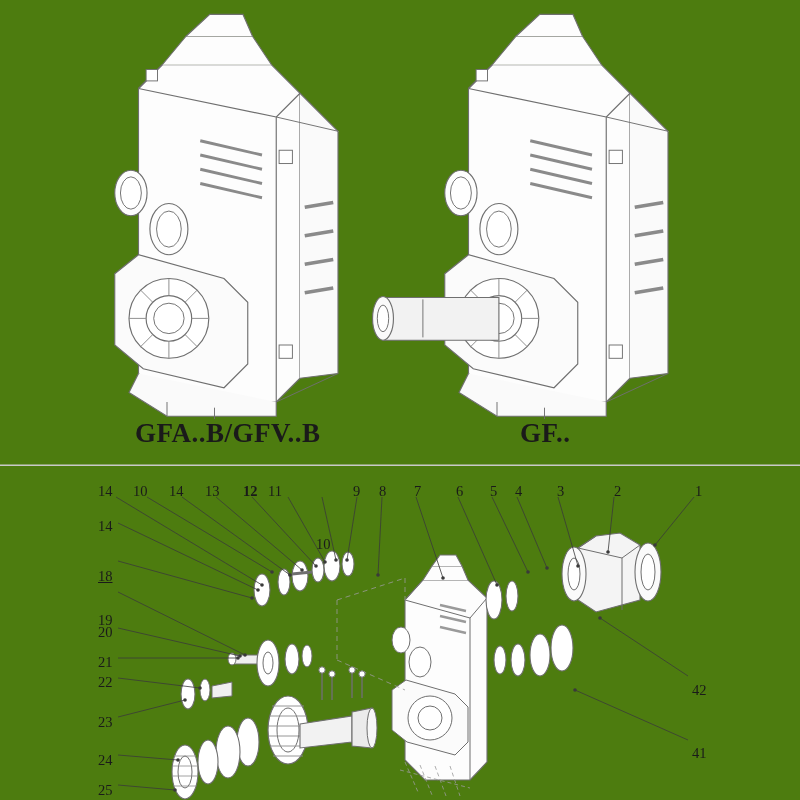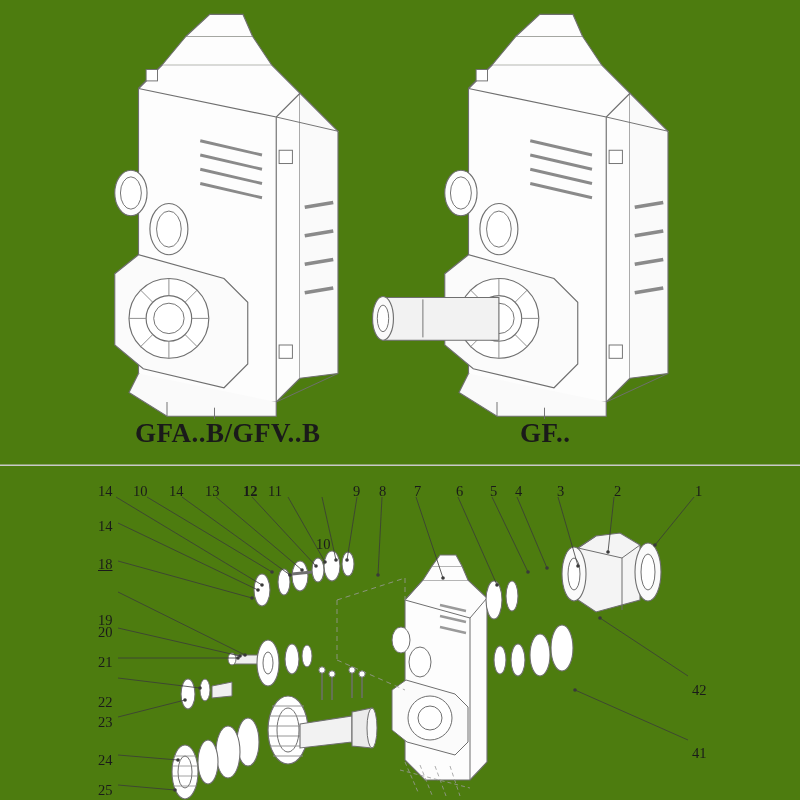--- a/index.html
+++ b/index.html
@@ -292,24 +292,24 @@
       <div class="callout-num" style="left: 353px; top: 483px;">9</div>
       <div class="callout-num" style="left: 379px; top: 483px;">8</div>
       <div class="callout-num" style="left: 414px; top: 483px;">7</div>
       <div class="callout-num" style="left: 456px; top: 483px;">6</div>
       <div class="callout-num" style="left: 490px; top: 483px;">5</div>
       <div class="callout-num" style="left: 515px; top: 483px;">4</div>
       <div class="callout-num" style="left: 557px; top: 483px;">3</div>
       <div class="callout-num" style="left: 614px; top: 483px;">2</div>
       <div class="callout-num" style="left: 695px; top: 483px;">1</div>
       <div class="callout-num" style="left: 98px; top: 518px;">14</div>
-      <div class="callout-num" style="left: 98px; top: 556px; text-decoration: underline;">18</div>
+      <div class="callout-num" style="left: 98px; top: 568px; text-decoration: underline;">18</div>
       <div class="callout-num" style="left: 98px; top: 588px; margin-top: 24px;">19</div>
       <div class="callout-num" style="left: 98px; top: 624px;">20</div>
       <div class="callout-num" style="left: 98px; top: 654px;">21</div>
-      <div class="callout-num" style="left: 98px; top: 674px; margin-top: 20px;">22</div>
+      <div class="callout-num" style="left: 98px; top: 674px;">22</div>
       <div class="callout-num" style="left: 98px; top: 714px;">23</div>
       <div class="callout-num" style="left: 98px; top: 752px;">24</div>
       <div class="callout-num" style="left: 98px; top: 782px;">25</div>
       <div class="callout-num" style="left: 692px; top: 682px;">42</div>
       <div class="callout-num" style="left: 692px; top: 745px;">41</div>
     </div>
 </div>
 
 </body></html>

